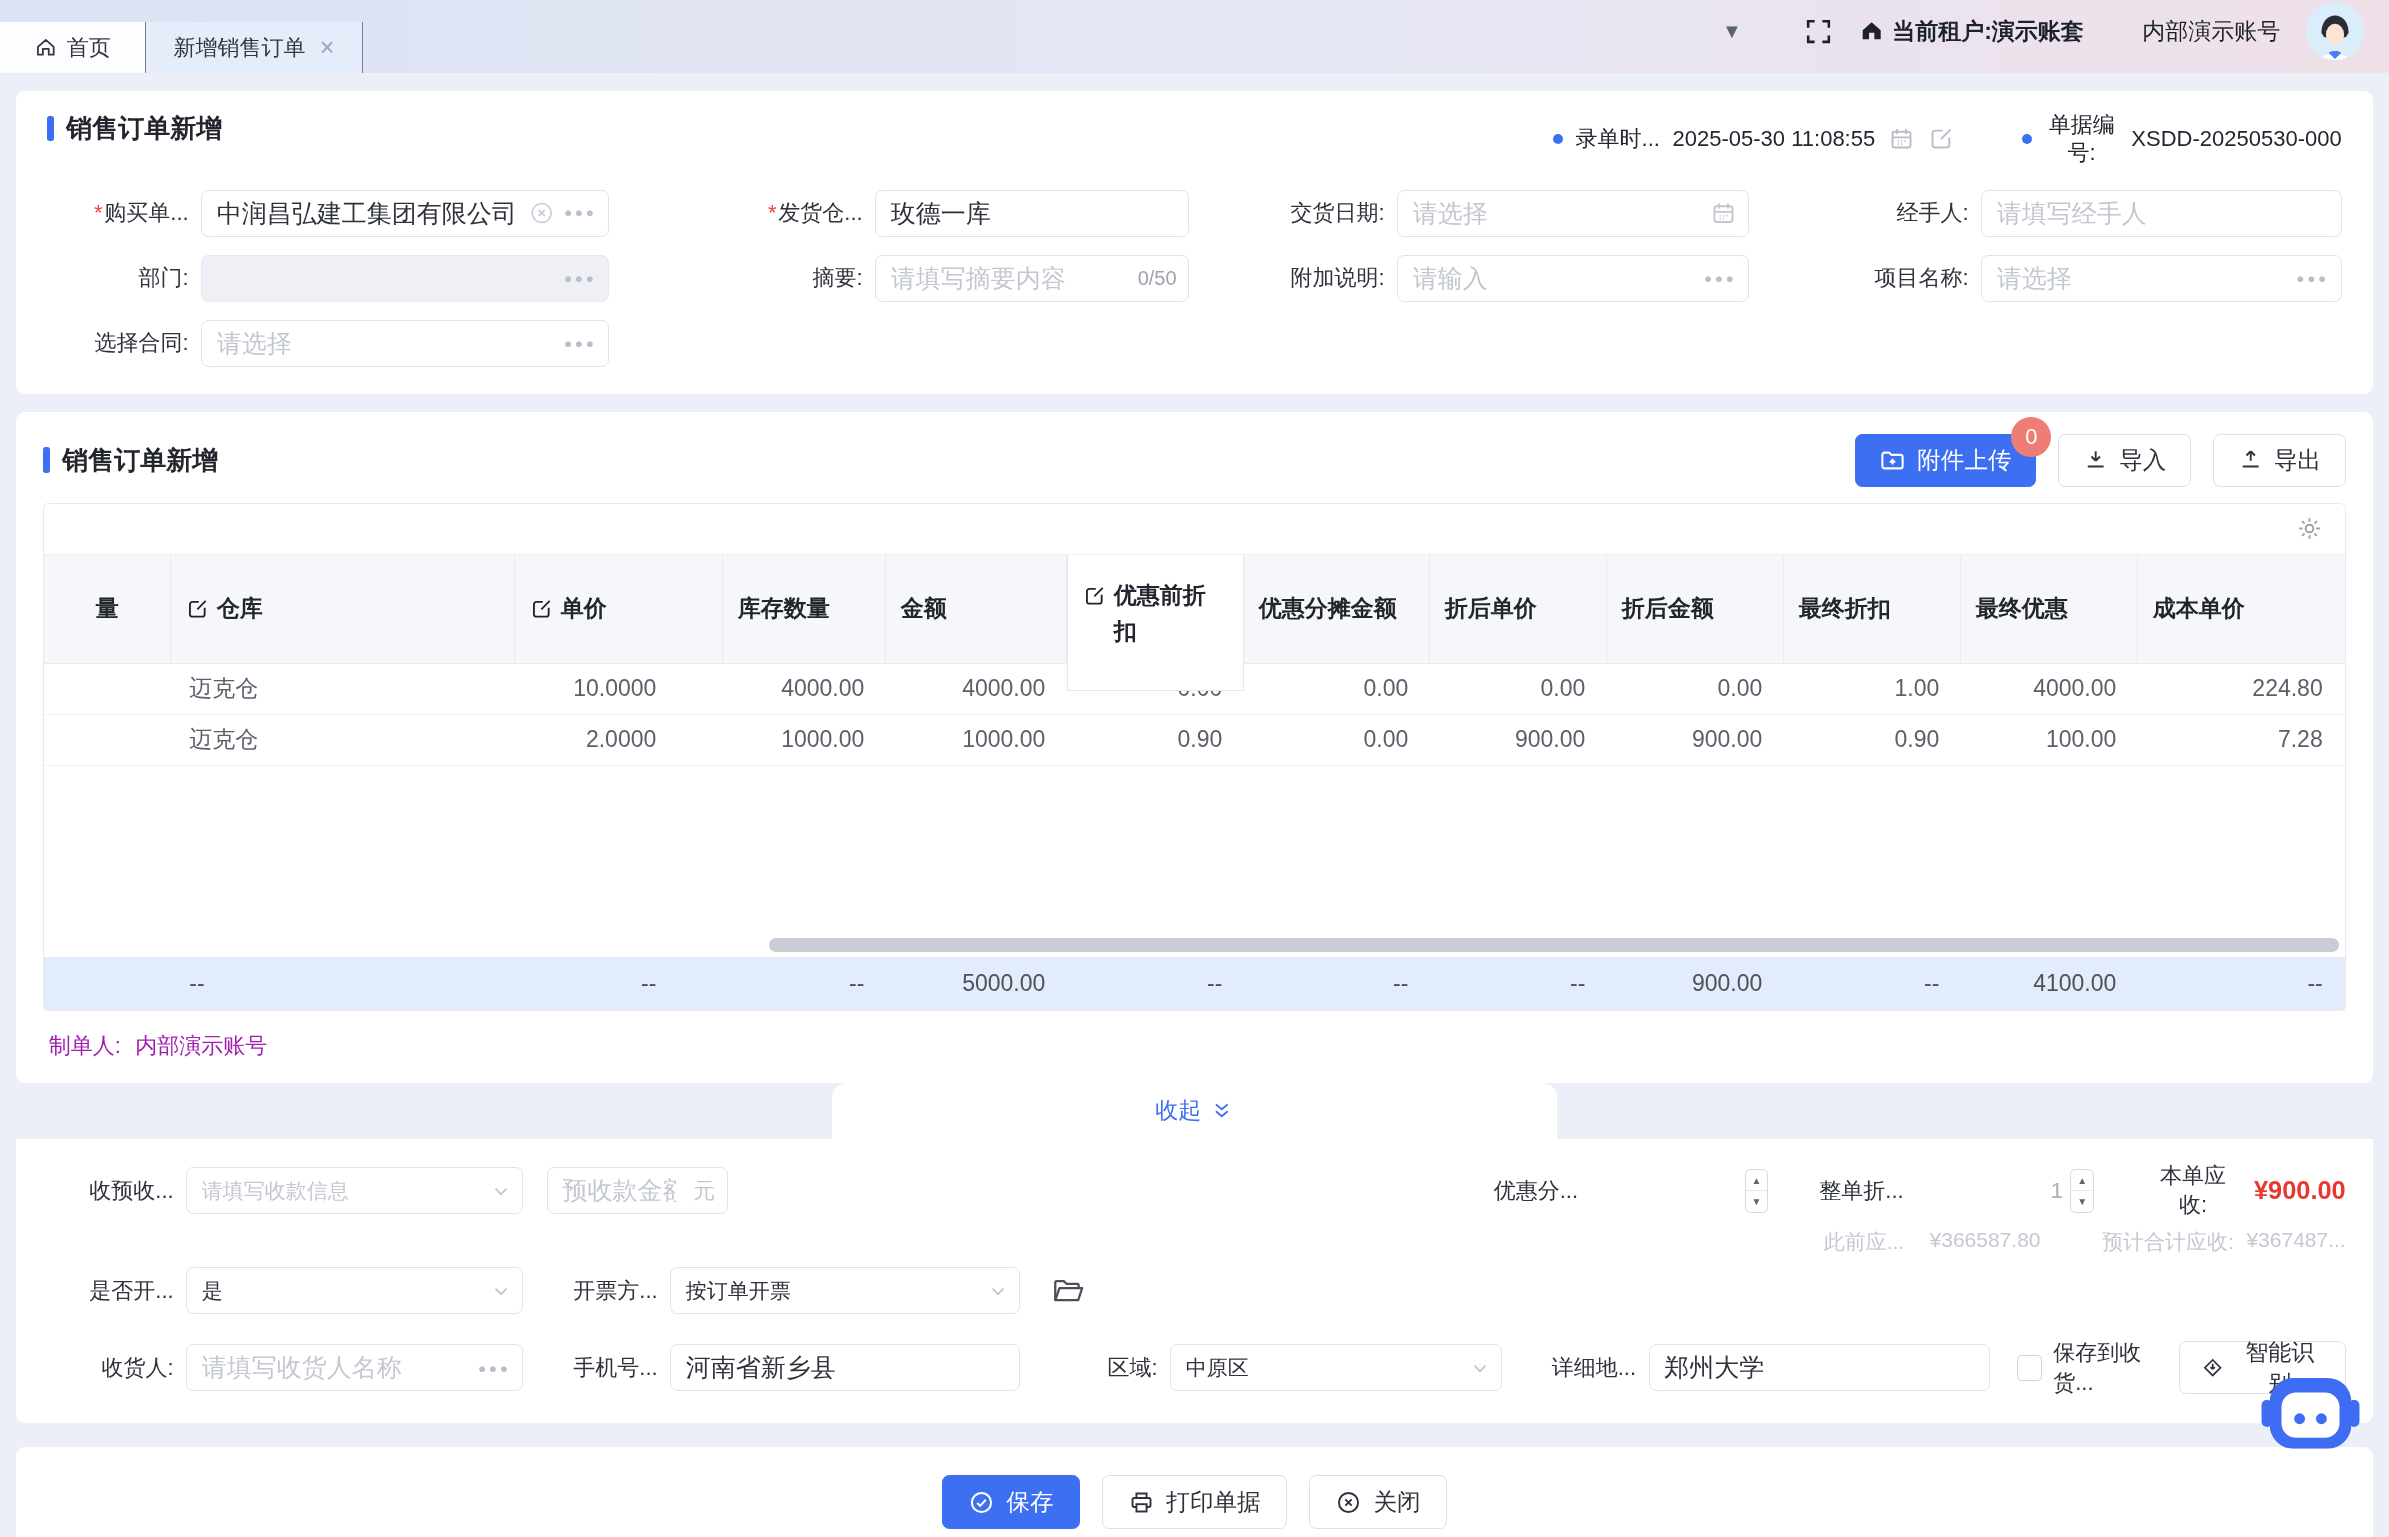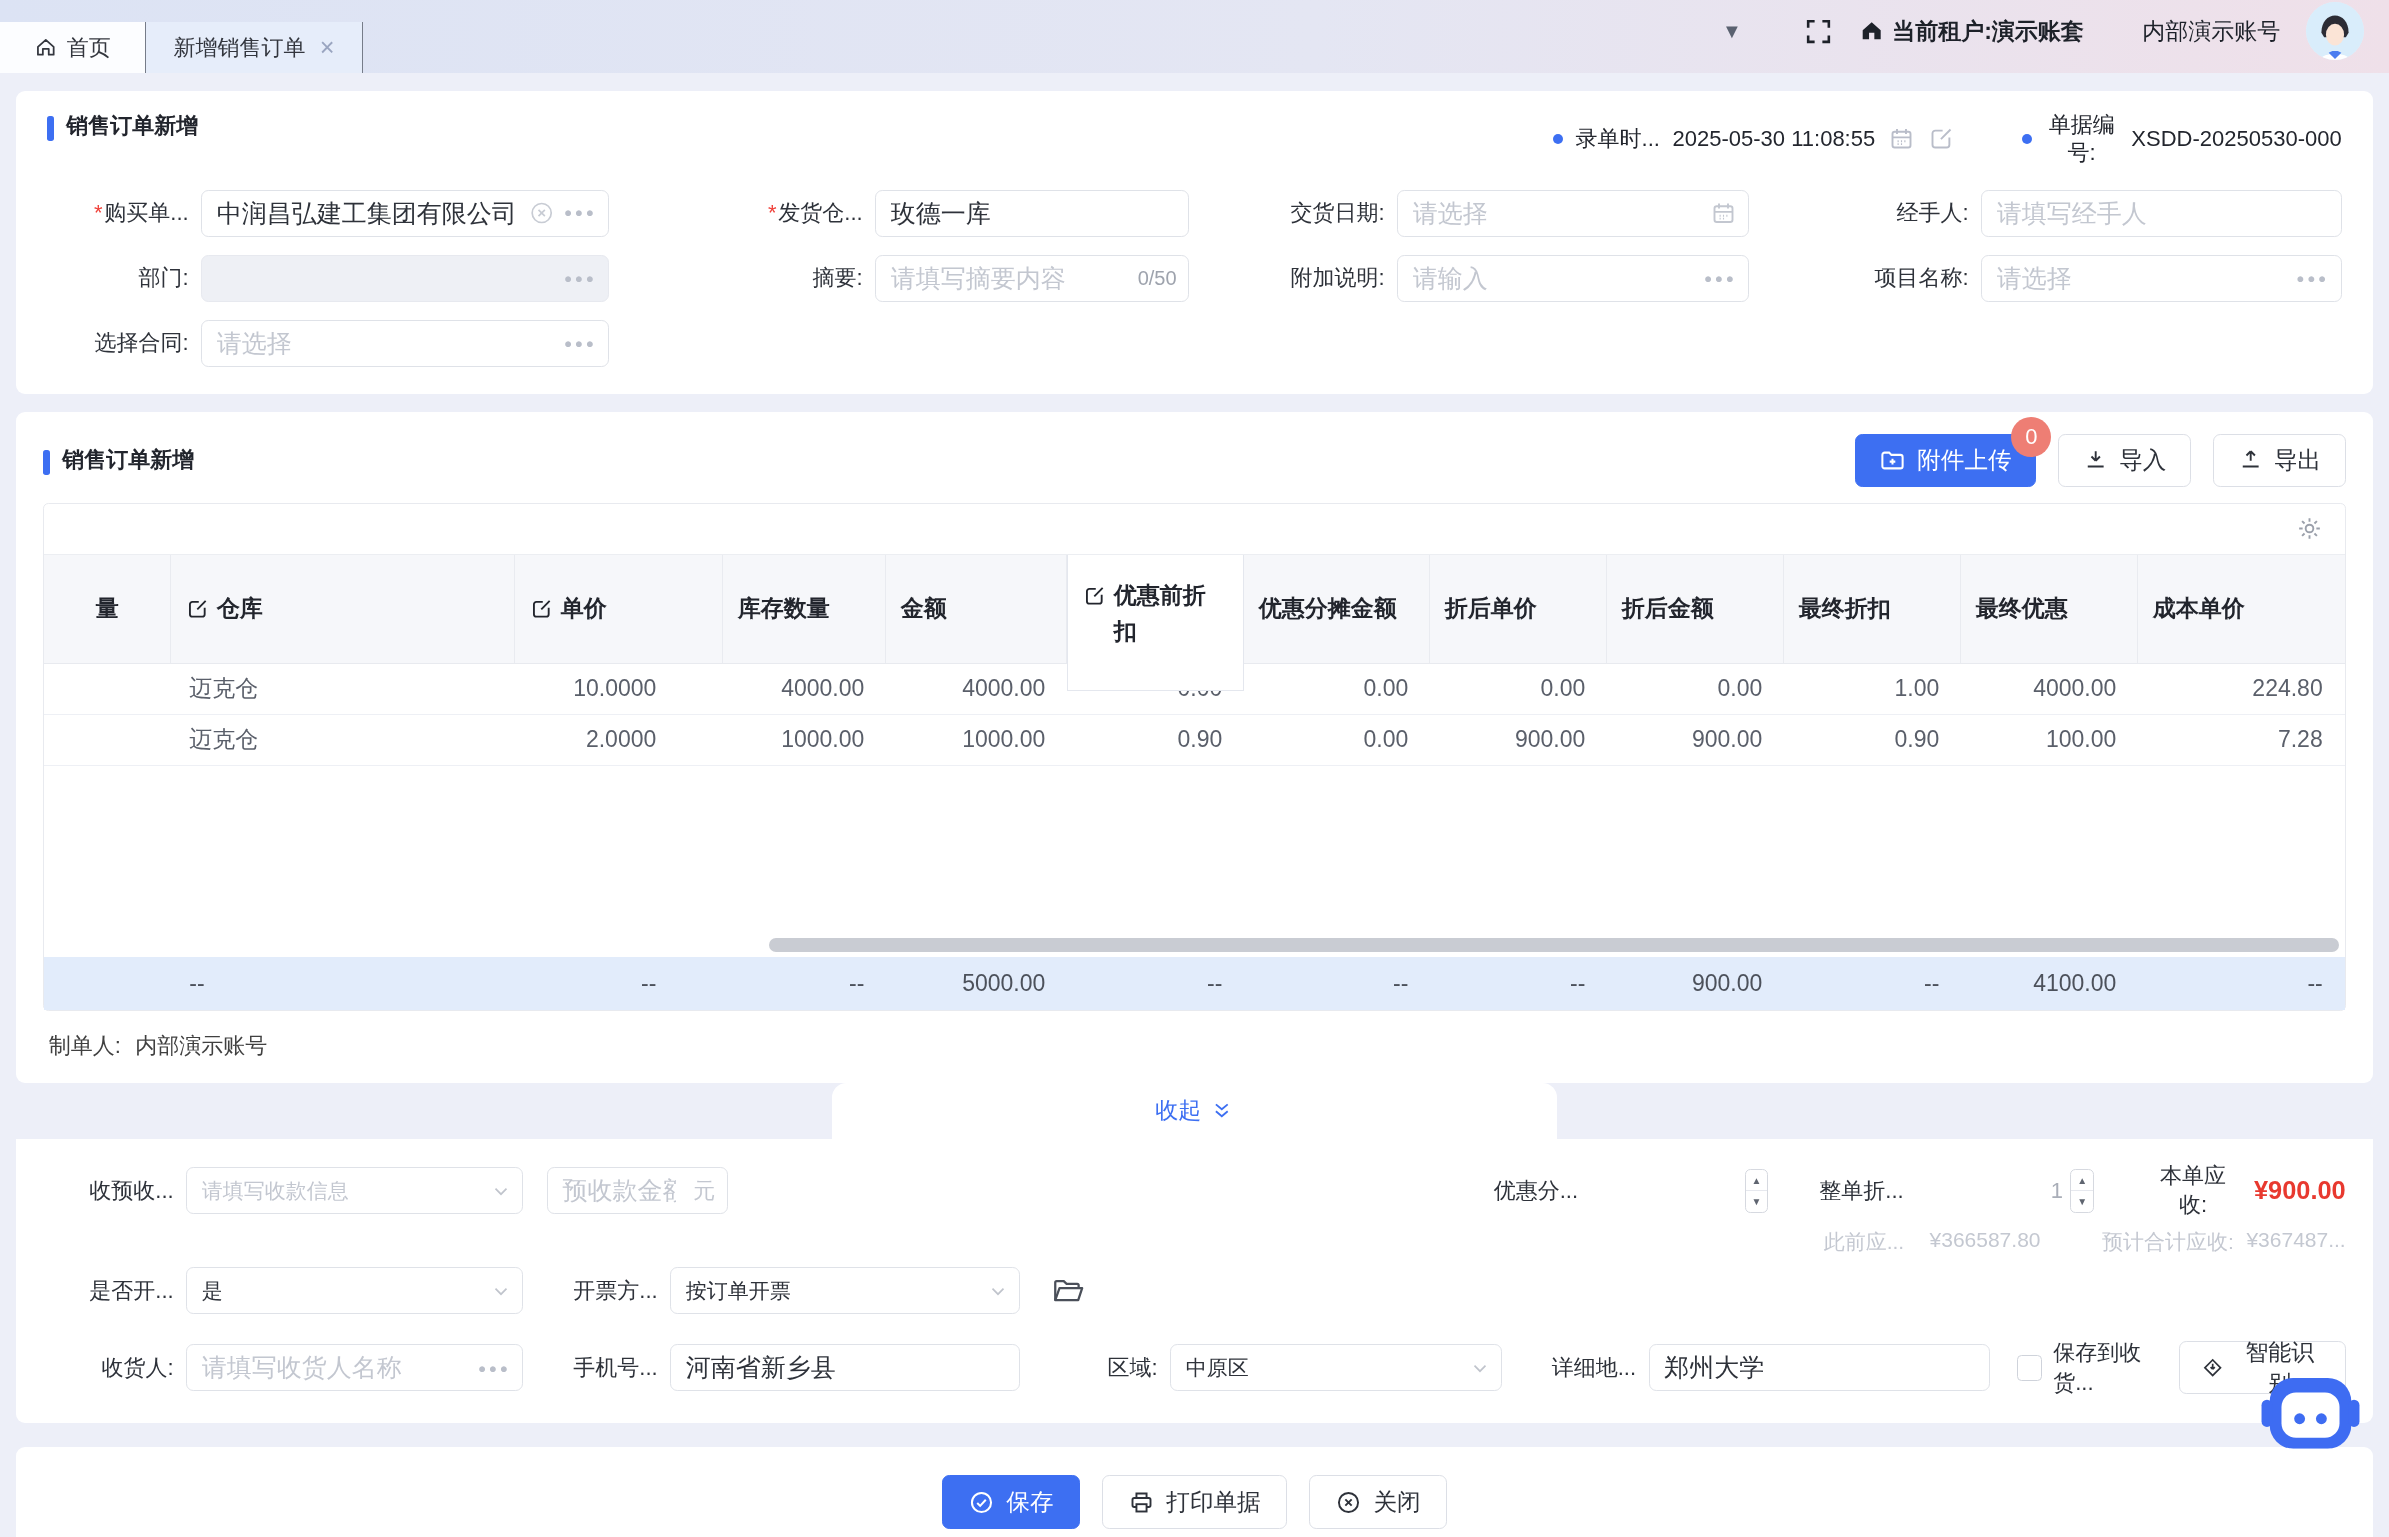--- a/index.html
+++ b/index.html
@@ -26,21 +26,21 @@
   .icon { display:inline-flex; align-items:center; justify-content:center; }
   .icon svg { display:block; }
   .tenant { display:flex; align-items:center; gap:7.3px; font-size:23px; font-weight:bold; color:#1d2129; }
   .account { font-size:23px; color:#1d2129; margin-left:33px; }
   .avatar { width:58px; height:58px; border-radius:50%; overflow:hidden; background:#dff0fb; }
 
   
   .card { background:#fff; border-radius:9px; margin:0 16.3px; }
   .card1 { margin-top:18px; padding:20px 31px 27px; }
   .sec-head { display:flex; align-items:flex-start; }
-  .sec-title { display:flex; align-items:flex-end; gap:12.7px; font-size:22px; font-weight:bold; color:#22252d; }
+  .sec-title { display:flex; align-items:center; gap:12.7px; font-size:26px; font-weight:bold; color:#22252d; }
   .sec-bar { width:6.3px; height:25.4px; border-radius:2.7px; background:#3d6ff2; }
 
   .meta { margin-left:auto; display:flex; align-items:center; gap:12.7px; }
   .dot { width:10px; height:10px; border-radius:50%; background:#3d6ff2; flex:0 0 auto; }
   .meta-label { color:#23262e; }
   .meta-value { color:#23262e; }
   .doc-label { width:74px; text-align:center; line-height:1.25; }
   .meta-gap { width:42px; }
 
   .form-grid { display:grid; grid-template-columns:598px 580px 560px 1fr; row-gap:18px; margin-top:23.6px; }
@@ -81,21 +81,21 @@
   .th-pop { background:#fff; border:0.9px solid #e4e7ee; border-top:none; height:136px; align-self:flex-start; z-index:2; align-items:flex-start; padding-top:23.6px; }
   .th-pop .wrap { width:105px; line-height:1.55; }
   .trow { display:flex; height:51px; border-bottom:0.9px solid #eef0f5; font-size:23px; color:#5a5f6a; align-items:center; }
   .td { display:flex; align-items:center; height:100%; }
   .td.num { justify-content:flex-end; padding-right:22px; }
   .td.txt { padding-left:18px; }
   .tbl-spacer { height:169px; position:relative; }
   .hscroll { position:relative; height:22px; }
   .hthumb { position:absolute; left:725px; right:5.4px; top:3.6px; height:13.6px; border-radius:7.3px; background:#c9ccd3; cursor:grab; }
   .tsum { display:flex; height:53px; background:#e2ecfb; font-size:23px; color:#4c515b; align-items:center; }
-  .maker { margin:20px 0 5.4px 5.4px; display:flex; gap:14.5px; font-size:22px; color:#404040; }
+  .maker { margin:20px 0 5.4px 5.4px; display:flex; gap:14.5px; font-size:22px; color:#a21caf; }
 
   
   .collapse-band { height:56px; display:flex; justify-content:center; }
   .collapse-tab { width:725px; height:56px; background:#fff; border-radius:14.5px 14.5px 0 0; display:flex; align-items:center; justify-content:center; gap:9px; color:#3d6ff2; font-size:23px; cursor:pointer; }
 
   
   .card3 { border-radius:0 0 9px 9px; padding:23.6px 27px 25.4px; }
   .row { display:flex; align-items:center; }
   .lab { text-align:right; padding-right:12.7px; color:#2e323a; flex:0 0 auto; }
   .sel { position:relative; }

